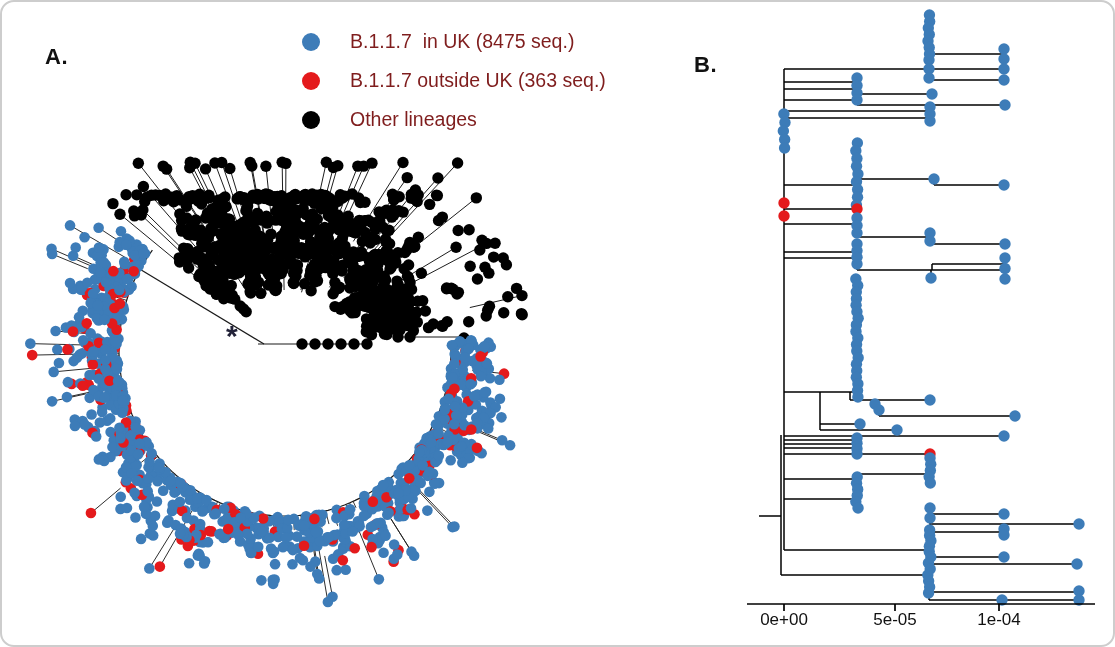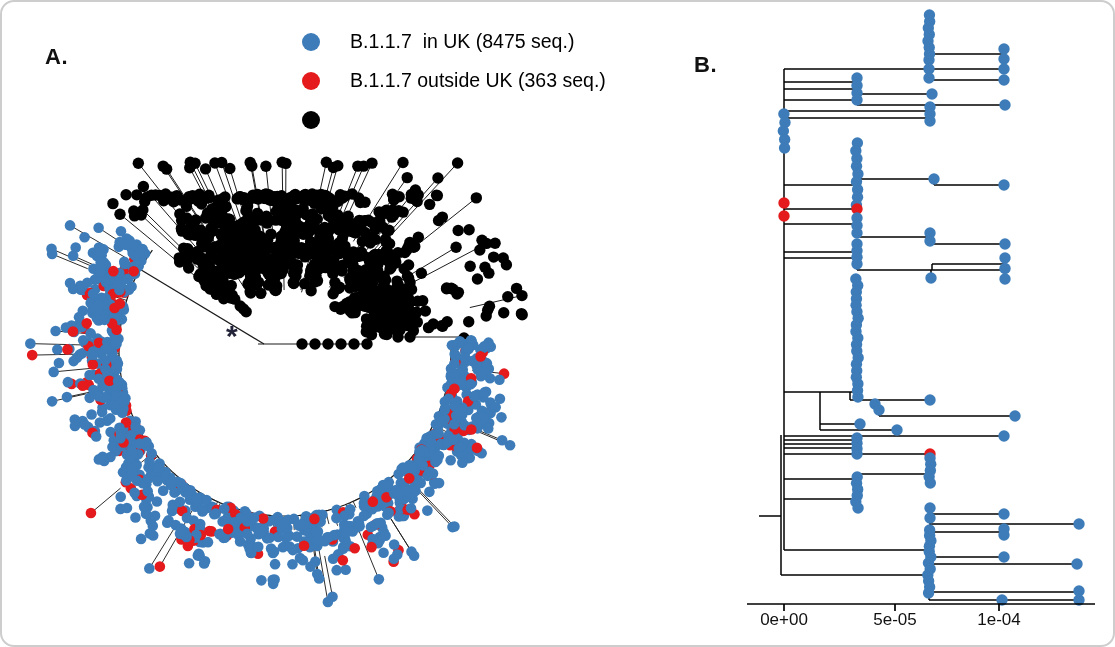--- a/index.html
+++ b/index.html
@@ -10,21 +10,21 @@
   }
   #tree-svg{position:absolute;left:0;top:0;}
   .panel-label{
     position:absolute;font-size:22px;font-weight:bold;color:#111;letter-spacing:.5px;
   }
   #label-a{left:43px;top:42px;}
   #label-b{left:692px;top:50px;}
   .legend{position:absolute;left:300px;top:20px;}
   .legend-row{display:flex;align-items:center;height:39px;}
   .legend-dot{width:18px;height:18px;border-radius:50%;flex:0 0 18px;margin-right:30px;}
-  .legend-text{font-size:19.5px;color:#000000;white-space:pre;}
+  .legend-text{font-size:19.5px;color:#7f1d1d;white-space:pre;}
   #root-asterisk{
     position:absolute;left:224px;top:317px;font-size:30px;color:#232339;font-weight:bold;
   }
 </style>
 </head>
 <body>
 
 <div class="canvas">
   <svg id="tree-svg" width="1115" height="647" viewBox="0 0 1115 647">
       <g>
@@ -2366,17 +2366,18 @@
     <div class="legend-row">
       <span class="legend-dot" style="background: rgb(61, 124, 184);"></span>
       <span class="legend-text">B.1.1.7  in UK (8475 seq.)</span>
     </div>
     <div class="legend-row">
       <span class="legend-dot" style="background: rgb(228, 26, 28);"></span>
       <span class="legend-text">B.1.1.7 outside UK (363 seq.)</span>
     </div>
     <div class="legend-row">
       <span class="legend-dot" style="background: rgb(0, 0, 0);"></span>
+      <span class="legend-text">Other lineages</span>
     </div>
   </div>
 
   <div id="root-asterisk">*</div>
 </div>
 
 </body></html>

